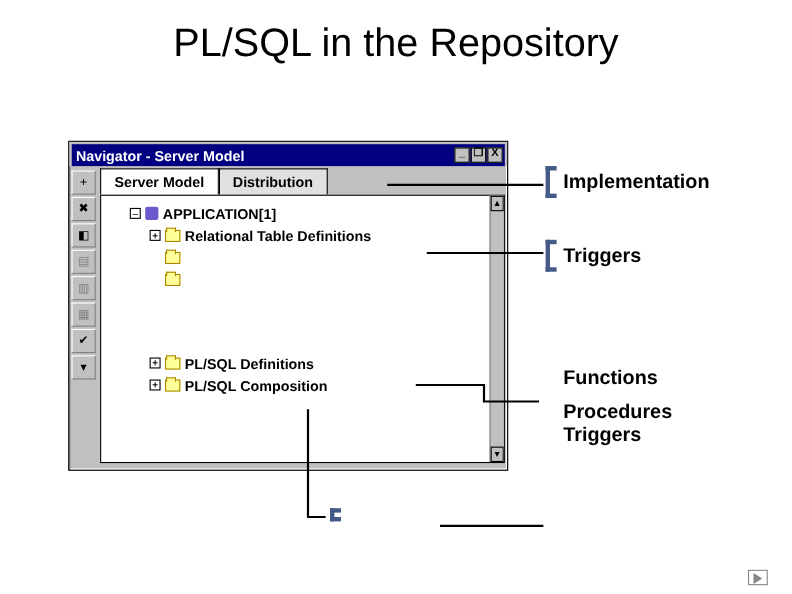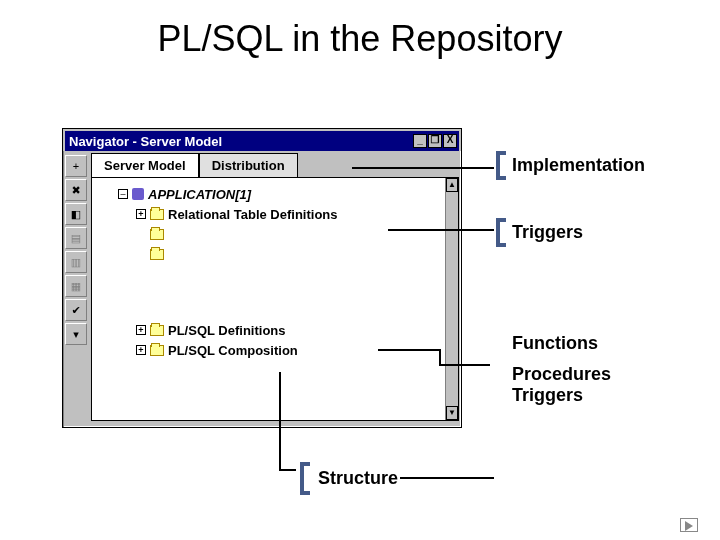--- a/index.html
+++ b/index.html
@@ -159,21 +159,21 @@
     border-bottom: none;
   }
   .tree-row .appicon {
     width: 12px; height: 12px;
     background: #6a5acd;
     border-radius: 2px;
     margin-right: 4px;
   }
   .indent-1 { padding-left: 18px; }
   .indent-2 { padding-left: 36px; }
-  .tree-label { font-weight: bold; font-style: italic; }
+  .tree-label { font-weight: bold; }
   .rel-row { font-weight: bold; }
   .spacer { height: 56px; }
   .right-labels {
     position: absolute;
     left: 496px;
     top: 155px;
     display: flex;
     flex-direction: column;
     font-size: 18px;
     font-weight: bold;
@@ -316,21 +316,20 @@
   <div class="lbl" style="">
     <span>Procedures</span>
   </div>
   <div class="lbl" style="margin-bottom:18px;">
     <span>Triggers</span>
   </div>
 </div>
 
 <div class="structure-label">
   <span class="bracket"></span>
-  <span>Structure</span>
 </div>
 
 <svg class="connector" style="left:0;top:0;width:720px;height:540px;">
 
   <line x1="352" y1="168" x2="494" y2="168" stroke="#000" stroke-width="2"></line>
 
   <line x1="388" y1="230" x2="494" y2="230" stroke="#000" stroke-width="2"></line>
 
   <path d="M 378 350 L 440 350 L 440 365 L 490 365" stroke="#000" stroke-width="2" fill="none"></path>
 

